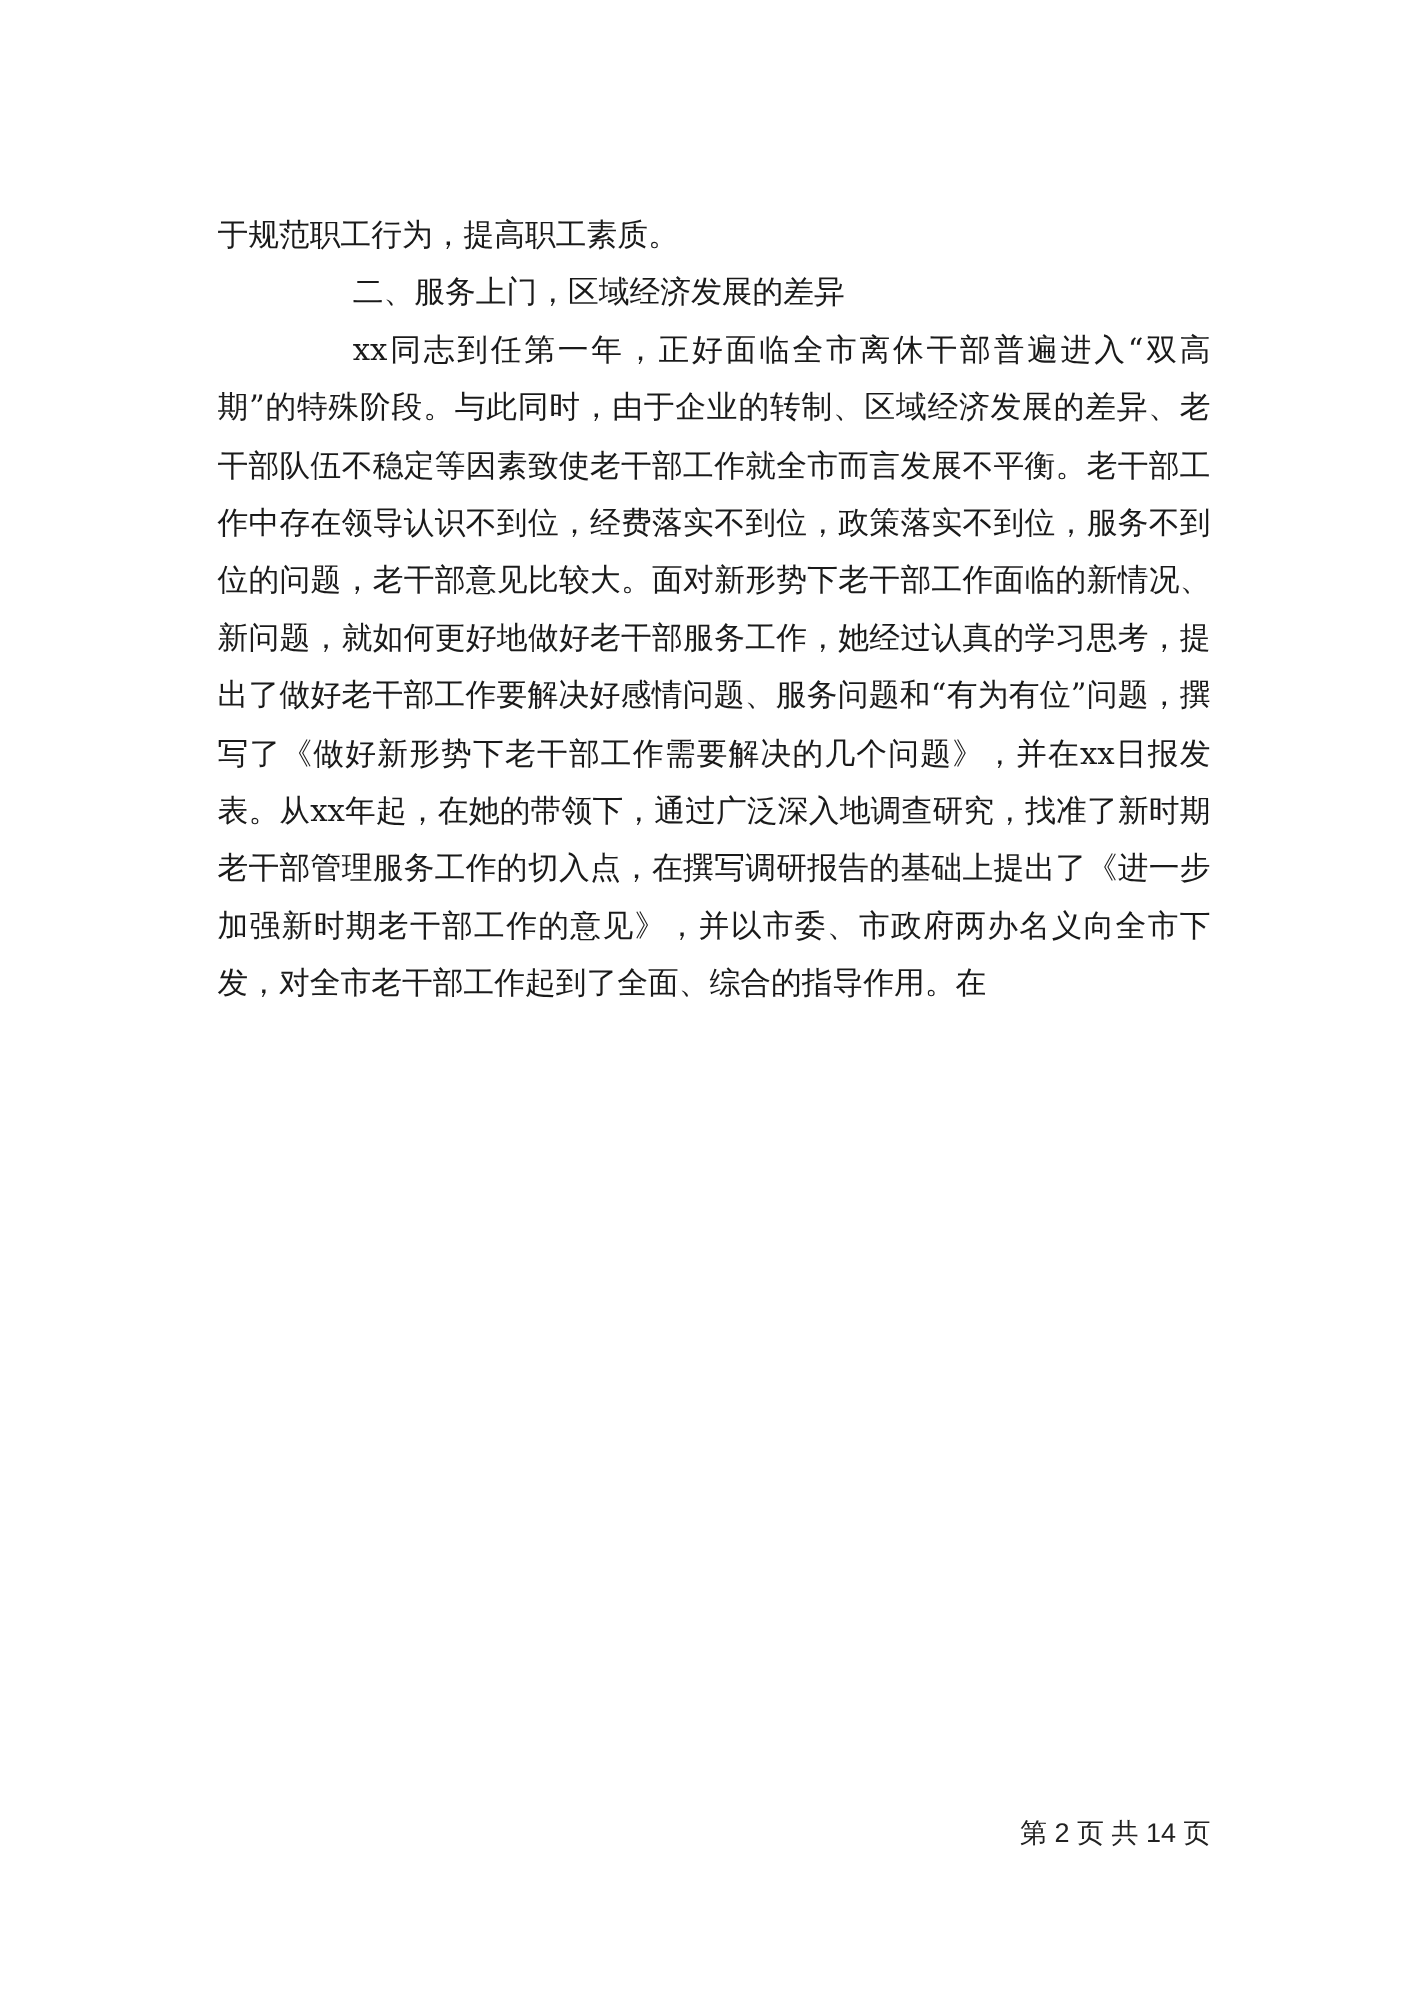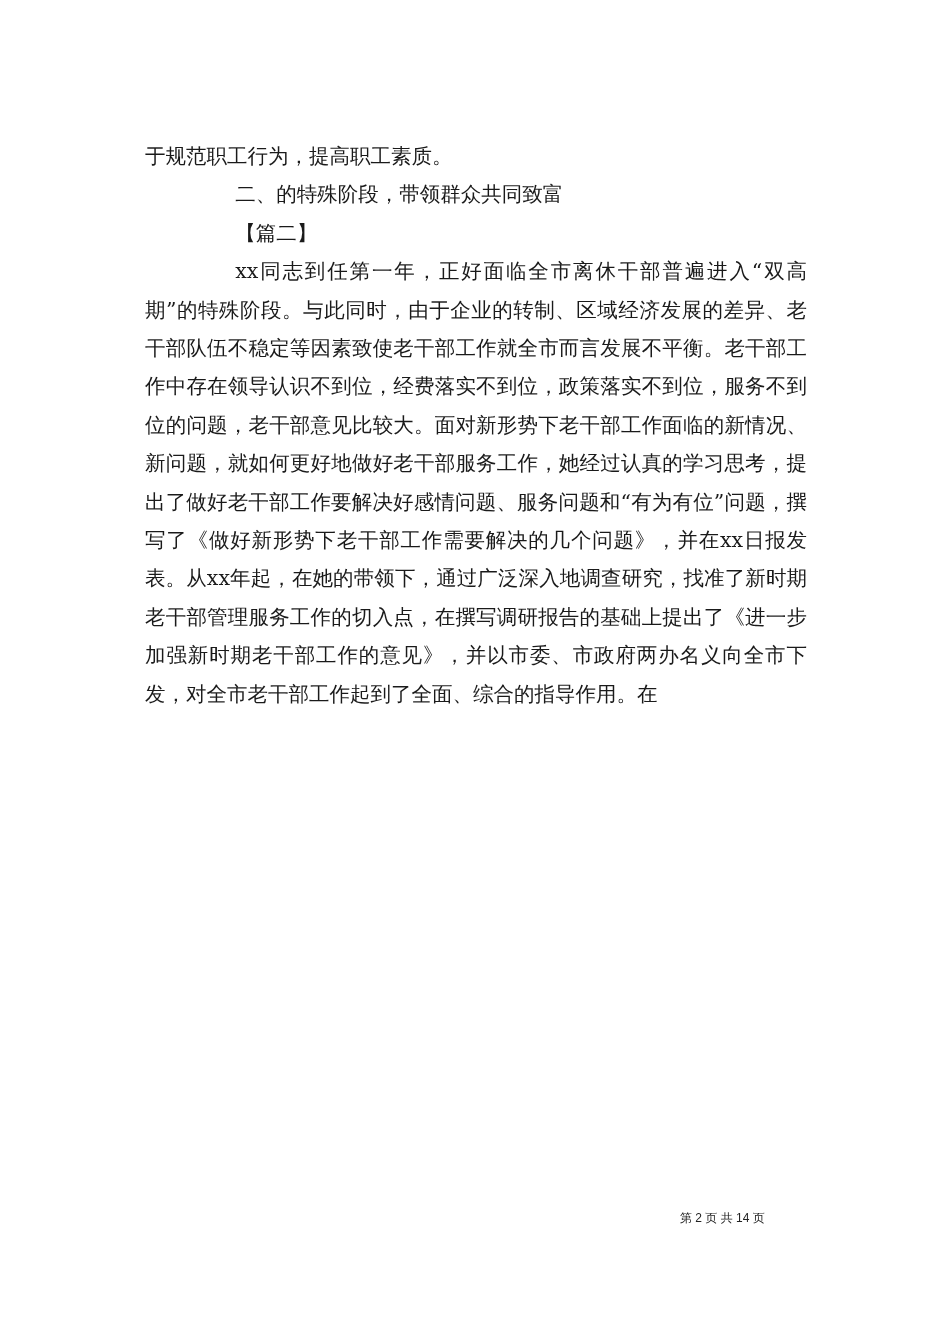--- a/index.html
+++ b/index.html
@@ -12,27 +12,26 @@
     font-family: "DejaVu Serif", "Liberation Serif", serif;
     font-size: 20.5px; line-height: 38.4px; color: #1a1a1a;
     text-align: justify; text-justify: inter-character;
   }
   .content p { margin: 0; }
   .indent { text-indent: 4.4em; }
   .heading { text-indent: 4.4em; }
   .footer {
     position: absolute; left: 680px; top: 1194px;
     font-family: "Liberation Sans", "DejaVu Sans", sans-serif;
-    font-size: 12px; color: #222;
+    font-size: 18px; color: #222;
   }
 </style>
 </head>
 <body>
 
 <div class="page">
   <div class="content">
     <p>于规范职工行为，提高职工素质。</p>
-    <p class="heading">二、的特殊阶段，带领群众共同致富</p>
-    <p class="indent">【篇二】</p>
+    <p class="heading">二、服务上门，区域经济发展的差异</p>
     <p class="indent">xx同志到任第一年，正好面临全市离休干部普遍进入“双高期”的特殊阶段。与此同时，由于企业的转制、区域经济发展的差异、老干部队伍不稳定等因素致使老干部工作就全市而言发展不平衡。老干部工作中存在领导认识不到位，经费落实不到位，政策落实不到位，服务不到位的问题，老干部意见比较大。面对新形势下老干部工作面临的新情况、新问题，就如何更好地做好老干部服务工作，她经过认真的学习思考，提出了做好老干部工作要解决好感情问题、服务问题和“有为有位”问题，撰写了《做好新形势下老干部工作需要解决的几个问题》，并在xx日报发表。从xx年起，在她的带领下，通过广泛深入地调查研究，找准了新时期老干部管理服务工作的切入点，在撰写调研报告的基础上提出了《进一步加强新时期老干部工作的意见》，并以市委、市政府两办名义向全市下发，对全市老干部工作起到了全面、综合的指导作用。在</p>
   </div>
   <div class="footer">第 2 页 共 14 页</div>
 </div>
 
 </body></html>

